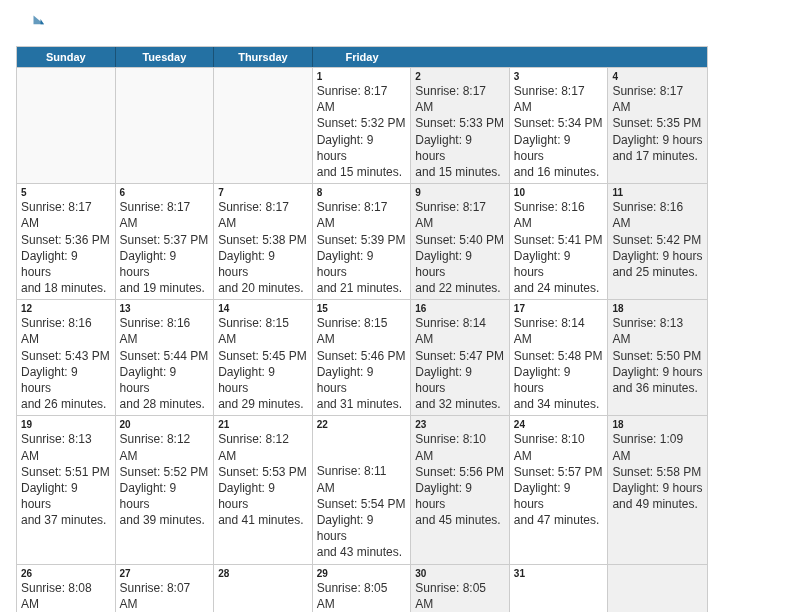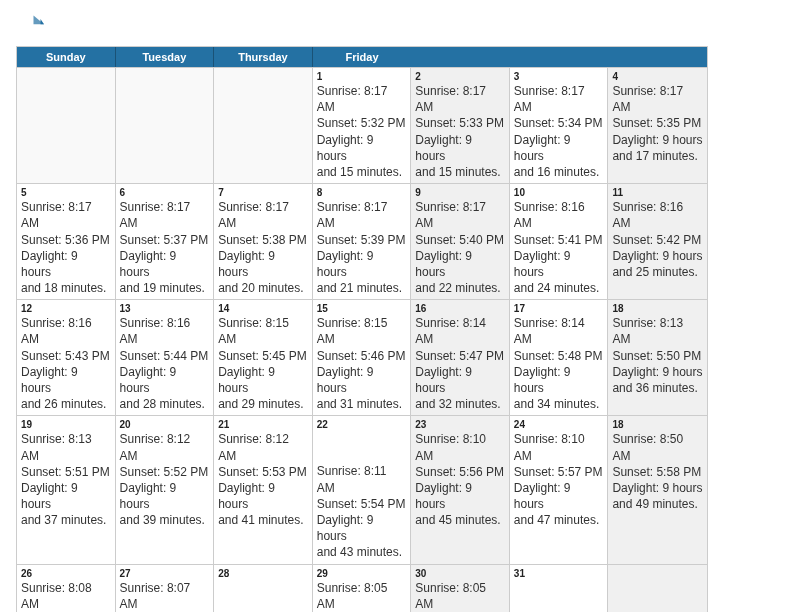--- a/index.html
+++ b/index.html
@@ -312,21 +312,21 @@
           </div>
           <div class="cal-cell">
             <div class="day-num">24</div>
             <div class="cell-text" style="white-space: pre-line;">Sunrise: 8:10 AM
 Sunset: 5:57 PM
 Daylight: 9 hours
 and 47 minutes.</div>
           </div>
           <div class="cal-cell shaded">
             <div class="day-num">18</div>
-            <div class="cell-text" style="white-space: pre-line;">Sunrise: 8:50 AM
+            <div class="cell-text" style="white-space: pre-line;">Sunrise: 1:09 AM
 Sunset: 5:58 PM
 Daylight: 9 hours
 and 49 minutes.</div>
           </div>
         </div>
         <div class="cal-row">
           <div class="cal-cell">
             <div class="day-num">26</div>
             <div class="cell-text" style="white-space: pre-line;">Sunrise: 8:08 AM
 Sunset: 5:59 PM

